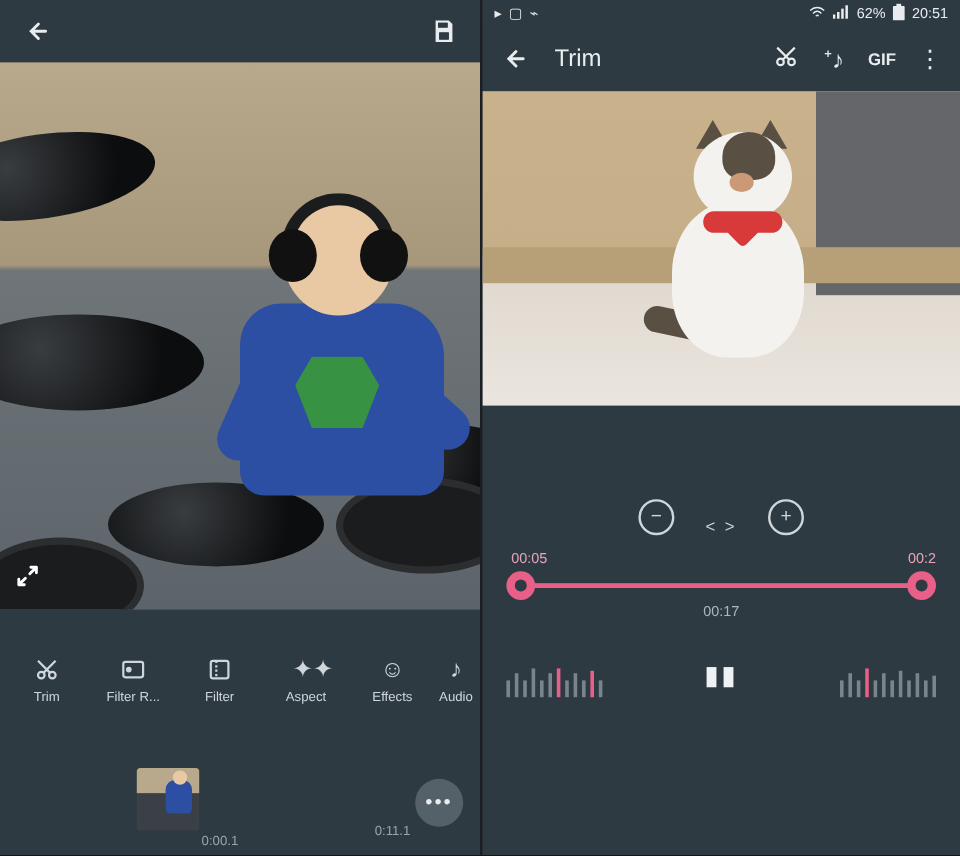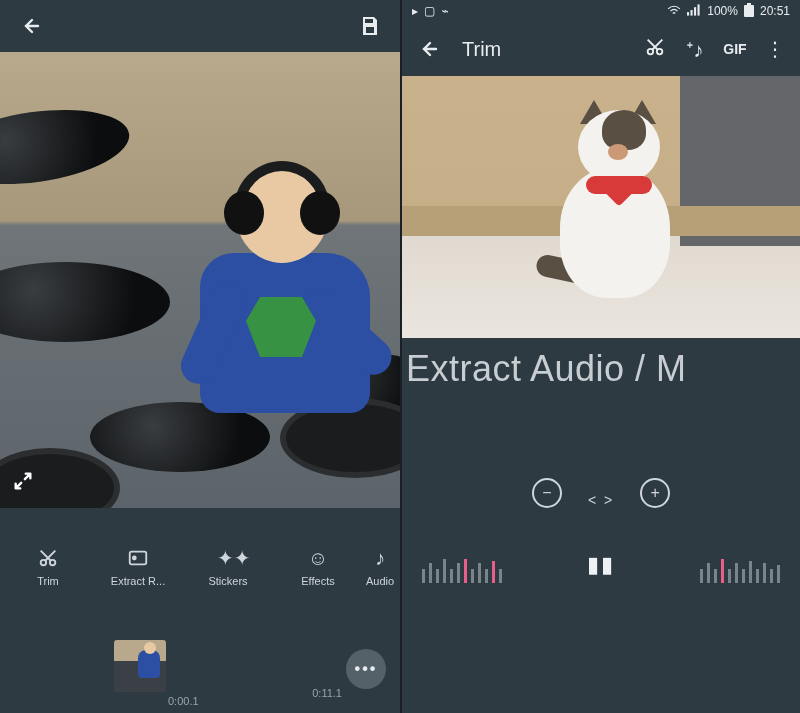--- a/index.html
+++ b/index.html
@@ -160,25 +160,32 @@
             <circle cx="17" cy="17" r="3"></circle>
             <path d="M9 15L20 4M15 15L4 4"></path>
           </svg>
         <span>Trim</span>
       </div>
       <div class="tool">
         <svg viewBox="0 0 24 24" fill="none" stroke="#cfd6da" stroke-width="2">
             <rect x="3" y="5" width="18" height="14" rx="2"></rect>
             <circle cx="8" cy="12" r="1.6" fill="#cfd6da"></circle>
           </svg>
-        <span>Extract R...</span>
+        <span>Filter R...</span>
+      </div>
+      <div class="tool">
+        <svg viewBox="0 0 24 24" fill="none" stroke="#cfd6da" stroke-width="2">
+            <rect x="4" y="4" width="16" height="16" rx="2"></rect>
+            <path d="M9 4v16" stroke-dasharray="2 2"></path>
+          </svg>
+        <span>Filter</span>
       </div>
       <div class="tool">
         <div class="glyph">✦✦</div>
-        <span>Stickers</span>
+        <span>Aspect</span>
       </div>
       <div class="tool">
         <div class="glyph">☺</div>
         <span>Effects</span>
       </div>
       <div class="tool tool-last">
         <div class="glyph">♪</div>
         <span>Audio</span>
       </div>
     </div>
@@ -210,21 +217,21 @@
             </svg>
         </span>
         <span>
           <svg width="14" height="12" viewBox="0 0 20 16">
               <rect x="0" y="11" width="3" height="5" fill="#e8ecee"></rect>
               <rect x="5" y="8" width="3" height="8" fill="#e8ecee"></rect>
               <rect x="10" y="4" width="3" height="12" fill="#e8ecee"></rect>
               <rect x="15" y="0" width="3" height="16" fill="#e8ecee"></rect>
             </svg>
         </span>
-        <span>100%</span>
+        <span>62%</span>
         <span>
           <svg width="10" height="14" viewBox="0 0 10 14">
               <rect x="0" y="2" width="10" height="12" rx="1" fill="#e8ecee"></rect>
               <rect x="3" y="0" width="4" height="2" fill="#e8ecee"></rect>
             </svg>
         </span>
         <span>20:51</span>
       </div>
     </div>
 
@@ -256,28 +263,36 @@
         <div class="cat-earL"></div>
           <div class="cat-earR"></div>
         <div class="cat-head"></div>
         <div class="cat-patch"></div>
         <div class="cat-mouth"></div>
         <div class="cat-collar"></div>
         <div class="cat-bow"></div>
       </div>
     </div>
 
-    <div class="r-caption">Extract Audio / M</div>
 
     <div class="r-zoom">
       <div class="zbtn">−</div>
       <div class="zmid">&lt; &gt;</div>
       <div class="zbtn">+</div>
     </div>
 
+    <div class="r-slider">
+      <div class="tlabel tL">00:05</div>
+      <div class="tlabel tR">00:2</div>
+      <div class="track"></div>
+      <div class="track-fill"></div>
+      <div class="handle hL"></div>
+      <div class="handle hR"></div>
+      <div class="tC">00:17</div>
+    </div>
 
     <div class="r-scrub">
       <div class="ticks">
         <span style="height:14px"></span>
           <span style="height:20px"></span>
           <span style="height:14px"></span>
         <span style="height:24px"></span>
           <span style="height:14px"></span>
           <span style="height:20px"></span>
         <span class="hl" style="height:24px"></span>

